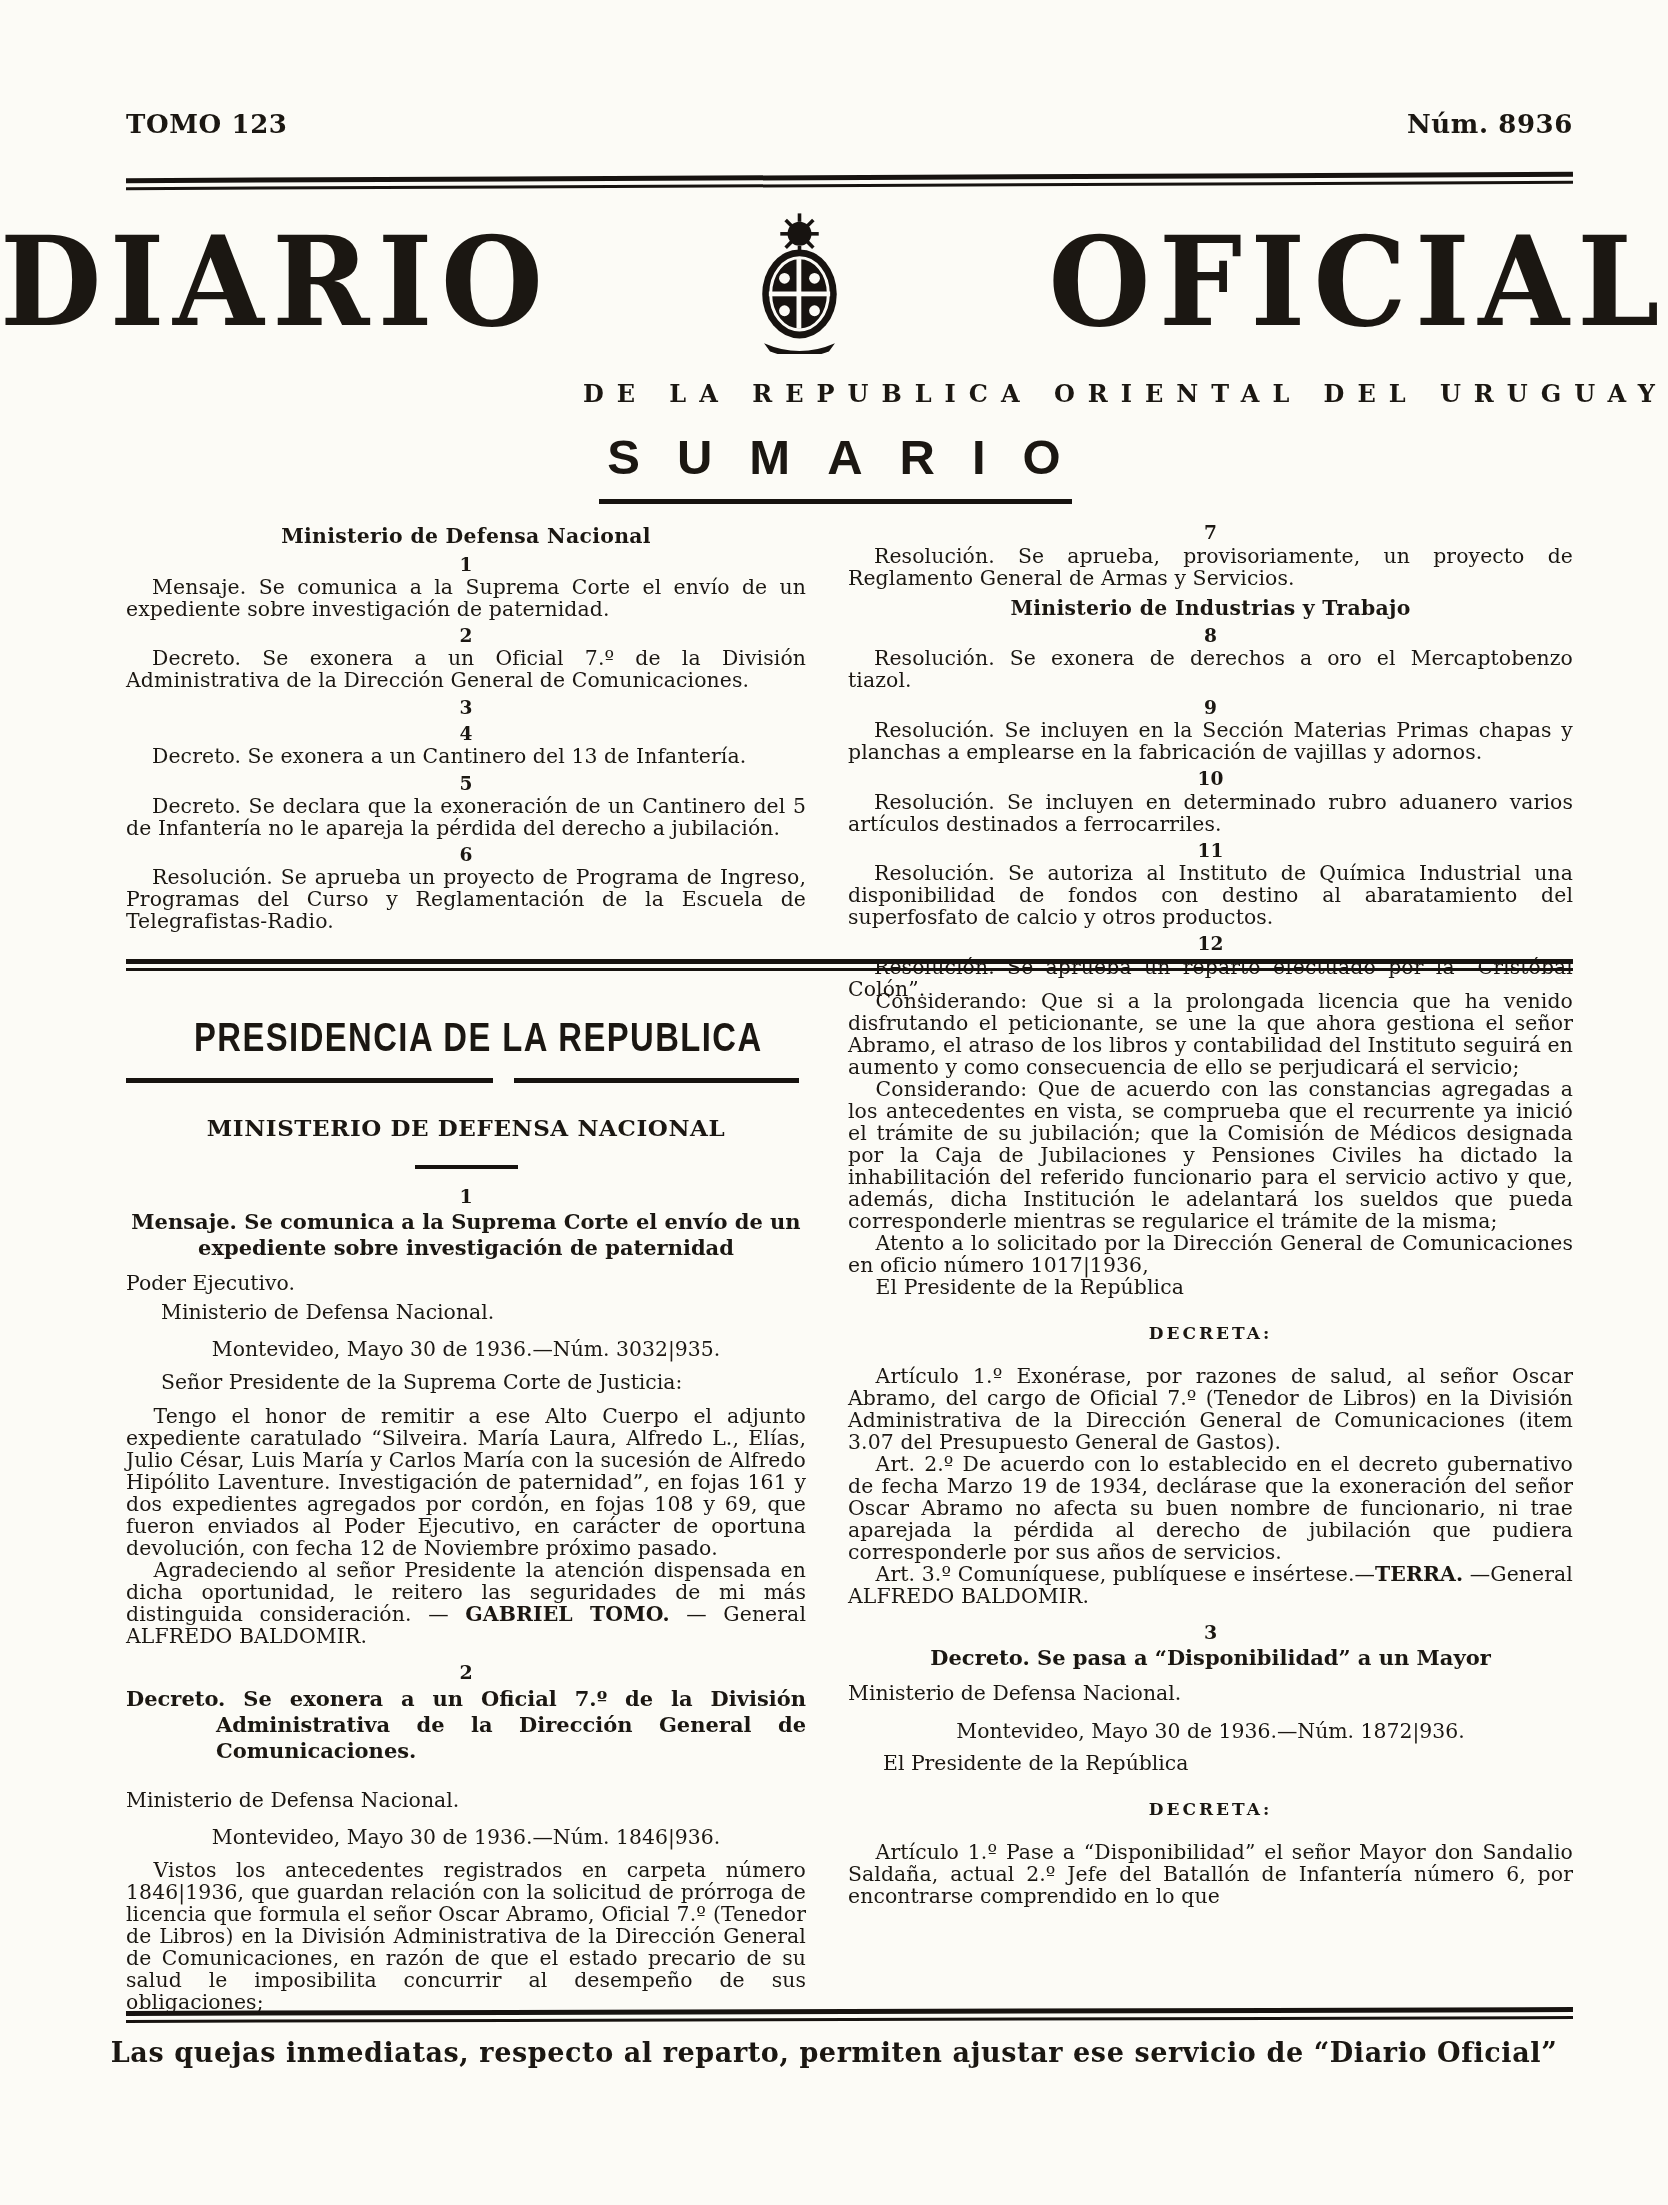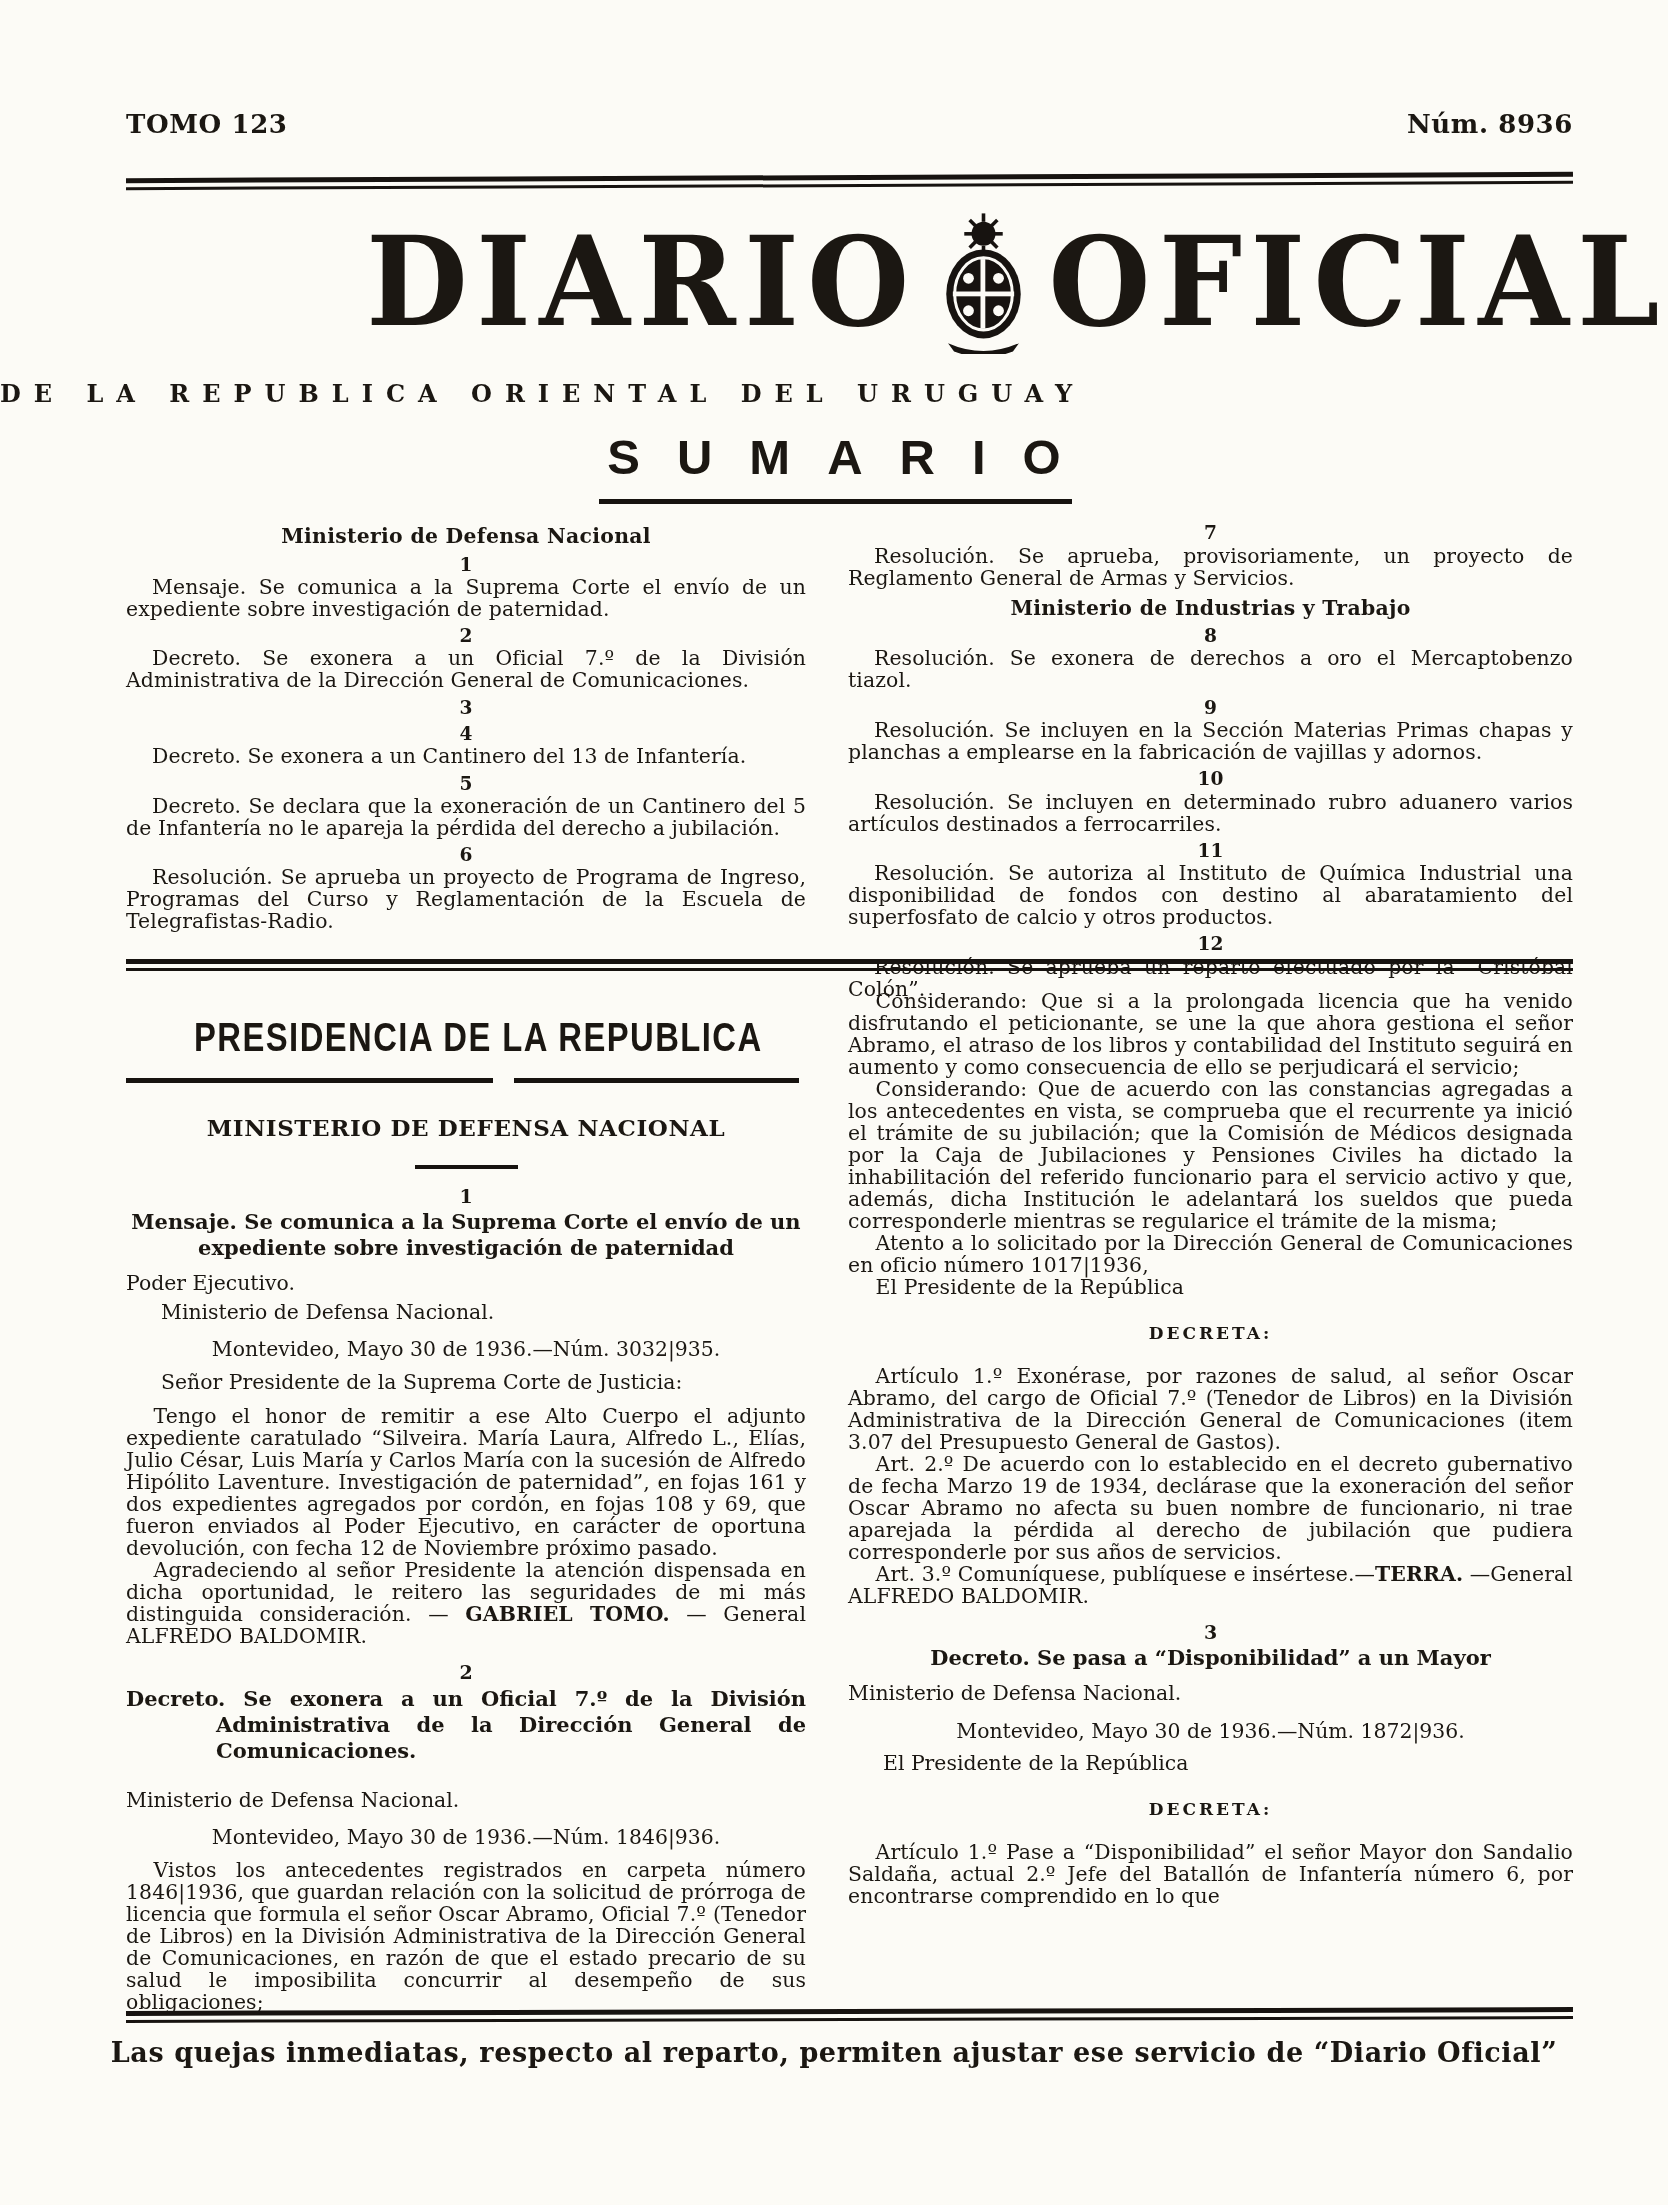--- a/index.html
+++ b/index.html
@@ -22,30 +22,30 @@
   }
   .rule-double{
     position:absolute;left:126px;right:95px;
     border-top:5.4px solid #171310;border-bottom:3.6px solid #171310;height:4.2px;
   }
   .rule-top{top:175px;transform:rotate(-0.25deg);}
 
   
   .masthead{
     position:absolute;top:211px;left:0;width:100%;
-    display:flex;justify-content:flex-end;align-items:center;gap:18px;
+    display:flex;justify-content:space-between;align-items:center;gap:18px;
   }
   .mast-word{
     font-size:117px;font-weight:bold;letter-spacing:8.4px;line-height:1;
     transform:scaleY(1.06);
   }
   .emblem{width:95px;height:143px;flex:0 0 auto;}
   .subtitle{
     position:absolute;top:379px;left:0;width:100%;
-    text-align:left;font-weight:bold;font-size:24px;letter-spacing:13px;
+    text-align:right;font-weight:bold;font-size:24px;letter-spacing:13px;
   }
 
   
   .sumario-title{
     position:absolute;top:429px;left:0;width:100%;
     text-align:center;
     font-family:"Liberation Sans", sans-serif;
     font-weight:bold;font-size:49px;letter-spacing:37px;text-indent:37px;
   }
   .sumario-rule{position:absolute;top:499px;left:599px;width:473px;height:4.8px;background:#171310;}

